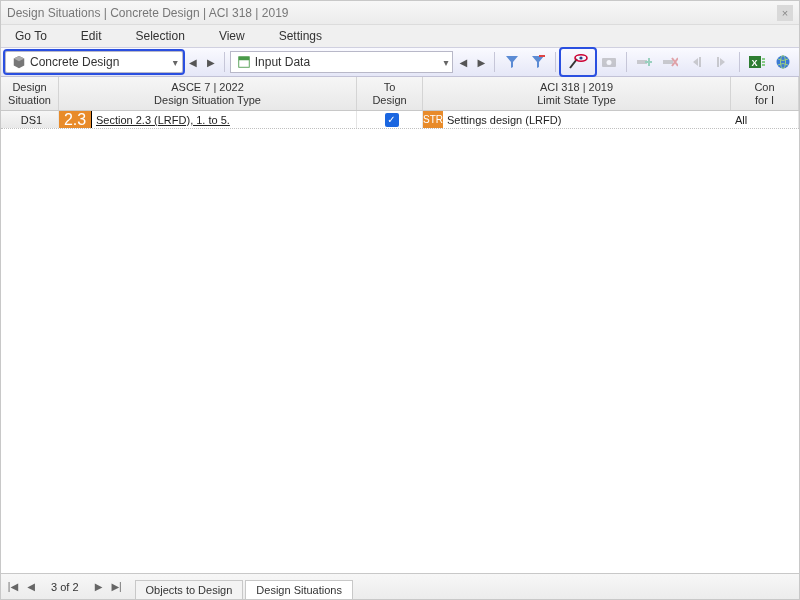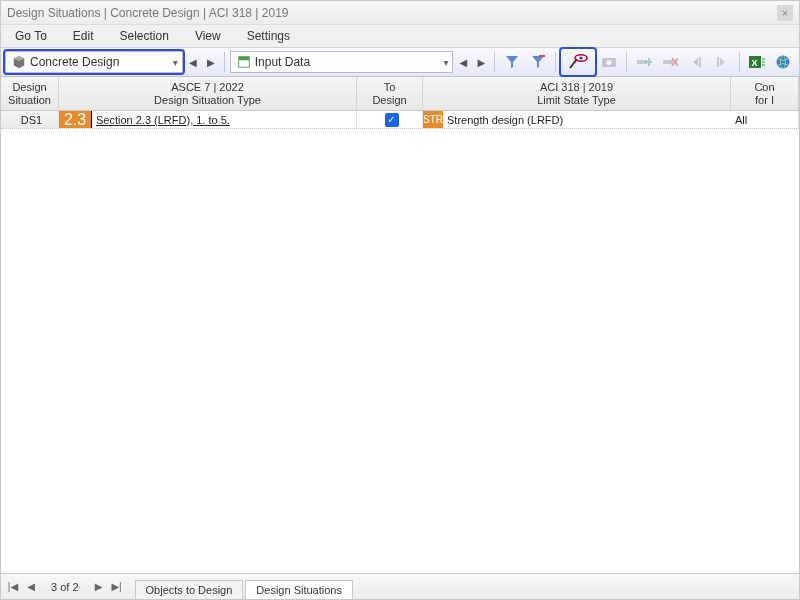--- a/index.html
+++ b/index.html
@@ -1,20 +1,20 @@
 <!DOCTYPE html>
 <html><head>
 <meta charset="utf-8">
 <style>
   * { box-sizing: border-box; margin: 0; padding: 0; font-family: "Segoe UI", Tahoma, sans-serif; }
   body { width: 800px; height: 600px; background: #f0f0f0; overflow: hidden; border: 1px solid #c8c8c8; position: relative; }
   .titlebar { height: 24px; background: linear-gradient(#f7f7f7,#ececec); display: flex; align-items: center; padding: 0 6px; color: #777; font-size: 12px; border-bottom: 1px solid #dcdcdc; }
   .titlebar .spacer { flex: 1; }
   .titlebar .close { width: 16px; height: 16px; background: #d9d9d9; display:flex; align-items:center; justify-content:center; color:#888; font-size:11px; }
-  .menubar { height: 22px; display: flex; align-items: center; padding: 0 4px; gap: 6px; font-size: 12px; color:#333; background:#f0f0f0; }
+  .menubar { height: 22px; display: flex; align-items: center; padding: 0 4px; gap: 14px; font-size: 12px; color:#333; background:#f0f0f0; }
   .menubar .item { padding: 2px 10px; cursor: default; }
   .toolbar { height: 30px; background: linear-gradient(#fafaff,#e5e7f7); border-top:1px solid #d0d0e0; border-bottom:1px solid #c2c2d6; display:flex; align-items:center; padding: 0 4px; gap:2px; }
   .combo { height: 22px; background:#fff; border:1px solid #b8b8c8; display:flex; align-items:center; font-size:12px; padding:0 4px 0 6px; gap:4px; color:#333; }
   .combo .chev { margin-left:auto; color:#666; font-size:10px; }
   .combo.main { width: 178px; }
   .combo.input { width: 224px; }
   .hl { outline: 2px solid #2a4fe0; outline-offset: 0; border-radius:2px; }
   .mini-btn { width:16px; height:22px; display:flex; align-items:center; justify-content:center; color:#555; font-size:10px; border:1px solid transparent; }
   .sep { width:1px; height:20px; background:#c6c6d8; margin:0 3px; }
   .tool { width:24px; height:24px; display:flex; align-items:center; justify-content:center; border:1px solid transparent; }
@@ -179,21 +179,21 @@
     <div class="cell c-ds hdr-center" style="background:linear-gradient(#f6f6f6,#e8e8e8);justify-content:center;">DS1</div>
     <div class="c-type">
       <div class="badge">2.3</div>
       <div class="txt">Section 2.3 (LRFD), 1. to 5.</div>
     </div>
     <div class="cell c-to" style="justify-content:center">
       <div class="chk"></div>
     </div>
     <div class="c-limit">
       <div class="badge">STR</div>
-      <div class="txt">Strength design (LRFD)</div>
+      <div class="txt">Settings design (LRFD)</div>
     </div>
     <div class="cell c-con">All</div>
   </div>
 </div>
 
 <div class="statusbar">
   <div class="sb-btn">|◀</div>
   <div class="sb-btn">◀</div>
   <span style="padding:0 10px">3 of 2</span>
   <div class="sb-btn">▶</div>

